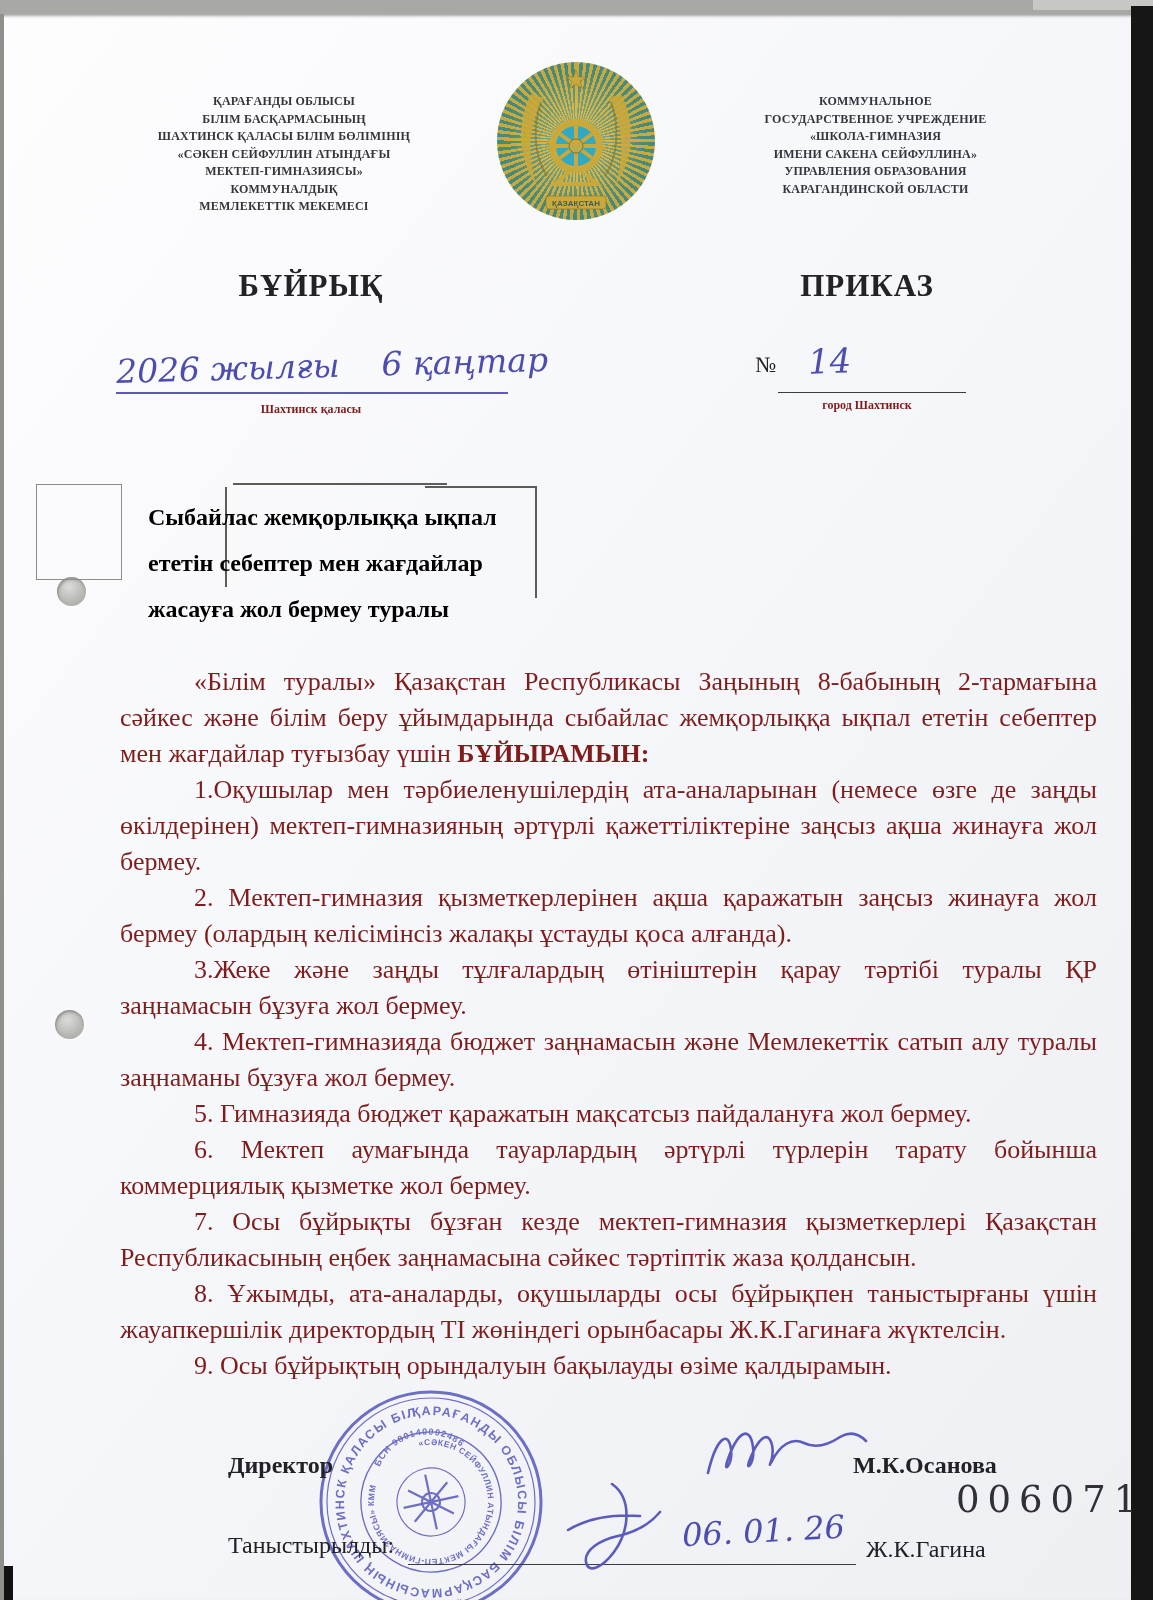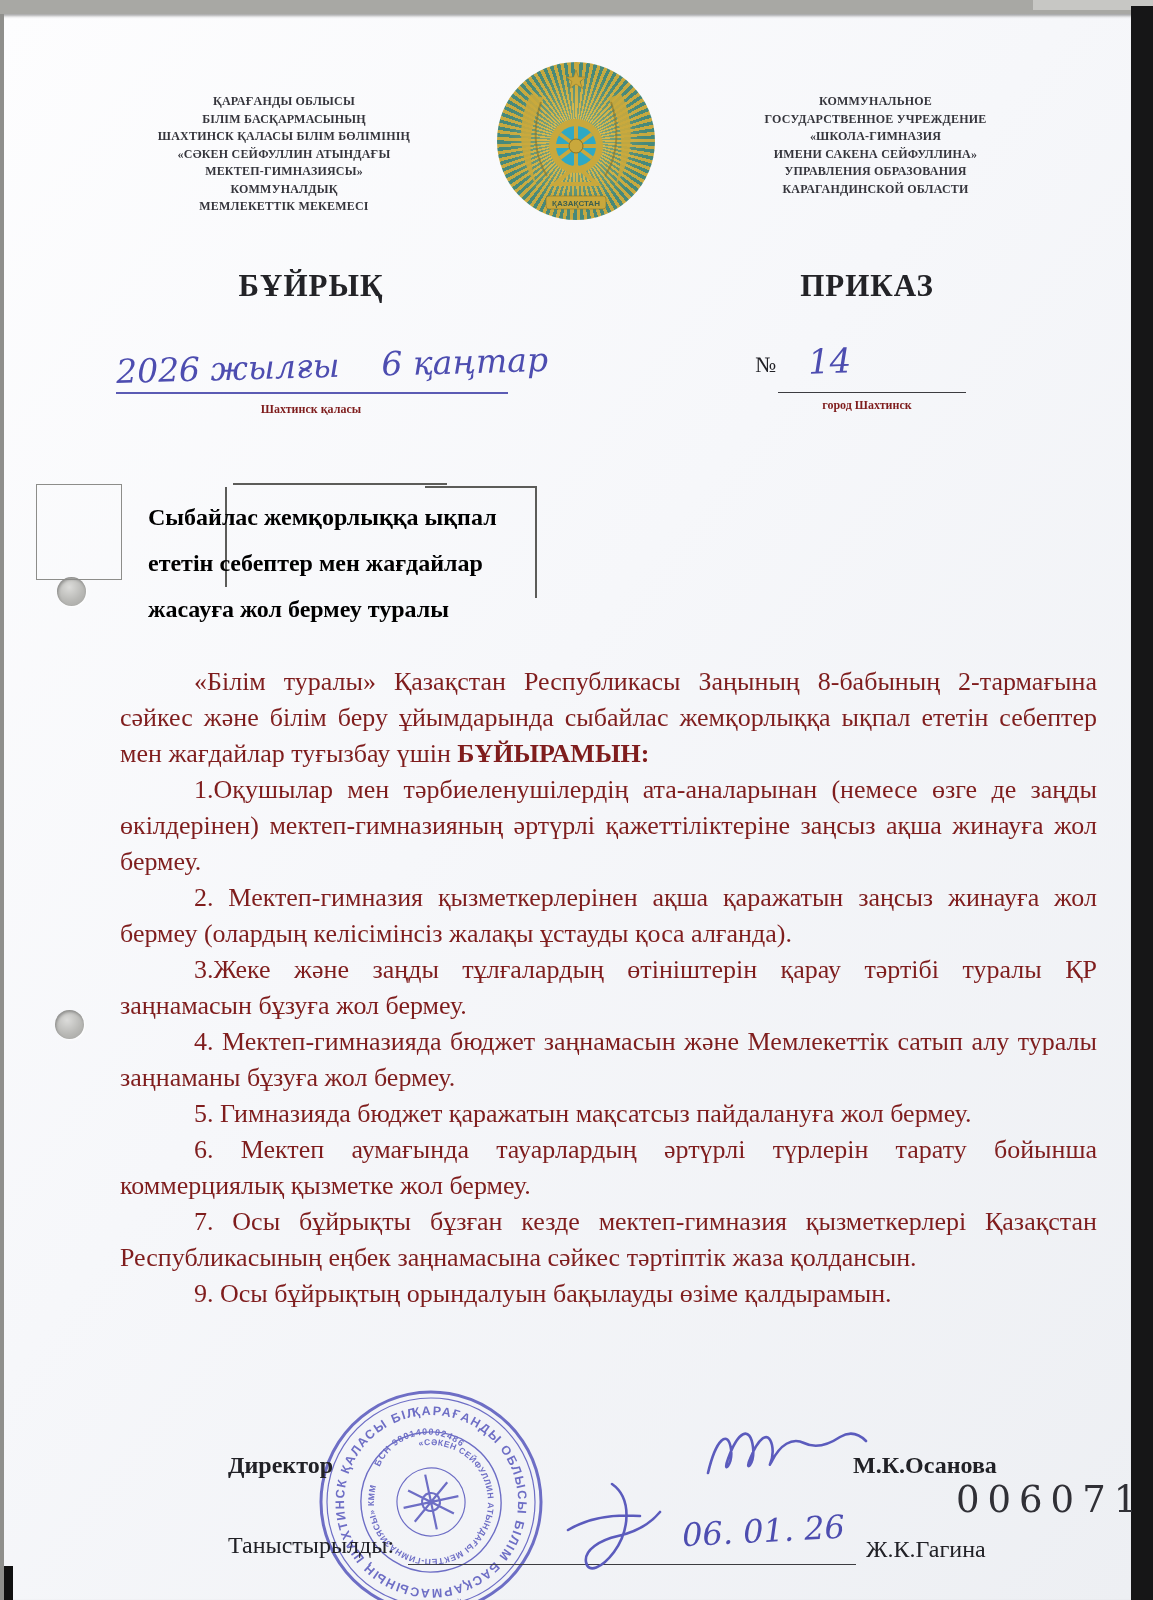--- a/index.html
+++ b/index.html
@@ -119,20 +119,21 @@
 
   <div class="body-text">
     <p><span>«Білім туралы» Қазақстан Республикасы Заңының 8-бабының 2-тармағына сәйкес және білім беру ұйымдарында сыбайлас жемқорлыққа ықпал ететін себептер мен жағдайлар туғызбау үшін </span><b>БҰЙЫРАМЫН:</b></p>
     <p>1.Оқушылар мен тәрбиеленушілердің ата-аналарынан (немесе өзге де заңды өкілдерінен) мектеп-гимназияның әртүрлі қажеттіліктеріне заңсыз ақша жинауға жол бермеу.</p>
     <p>2. Мектеп-гимназия қызметкерлерінен ақша қаражатын заңсыз жинауға жол бермеу (олардың келісімінсіз жалақы ұстауды қоса алғанда).</p>
     <p>3.Жеке және заңды тұлғалардың өтініштерін қарау тәртібі туралы ҚР заңнамасын бұзуға жол бермеу.</p>
     <p>4. Мектеп-гимназияда бюджет заңнамасын және Мемлекеттік сатып алу туралы заңнаманы бұзуға жол бермеу.</p>
     <p>5. Гимназияда бюджет қаражатын мақсатсыз пайдалануға жол бермеу.</p>
     <p>6. Мектеп аумағында тауарлардың әртүрлі түрлерін тарату бойынша коммерциялық қызметке жол бермеу.</p>
     <p>7. Осы бұйрықты бұзған кезде мектеп-гимназия қызметкерлері Қазақстан Республикасының еңбек заңнамасына сәйкес тәртіптік жаза қолдансын.</p>
+    <p>8. Ұжымды, ата-аналарды, оқушыларды осы бұйрықпен таныстырғаны үшін жауапкершілік директордың ТІ жөніндегі орынбасары Ж.К.Гагинаға жүктелсін.</p>
     <p>9. Осы бұйрықтың орындалуын бақылауды өзіме қалдырамын.</p>
   </div>
 
   <div class="stamp">
     <svg viewBox="0 0 232 232">
       <defs>
         <path id="stampOuterPath" d="M116,29 a87,87 0 1 1 -0.01,0"></path>
         <path id="stampInnerPath" d="M116,59 a57,57 0 1 1 -0.01,0"></path>
         <path id="stampBsnPath" d="M73,71 a52,52 0 0 1 86,0"></path>
       </defs>

